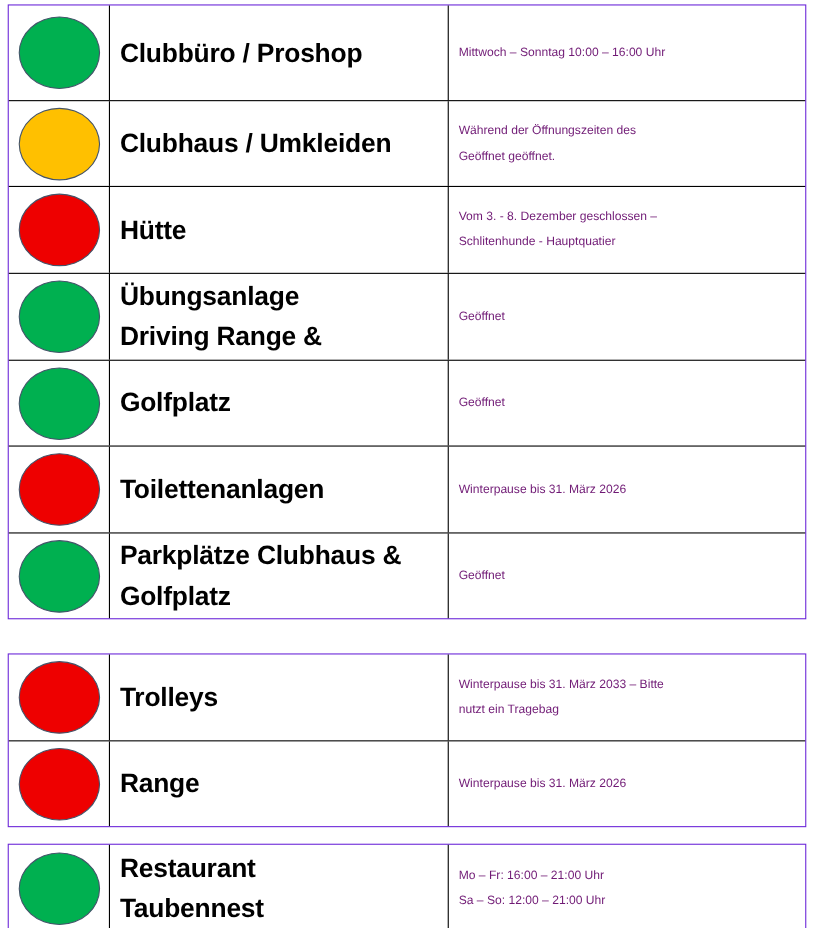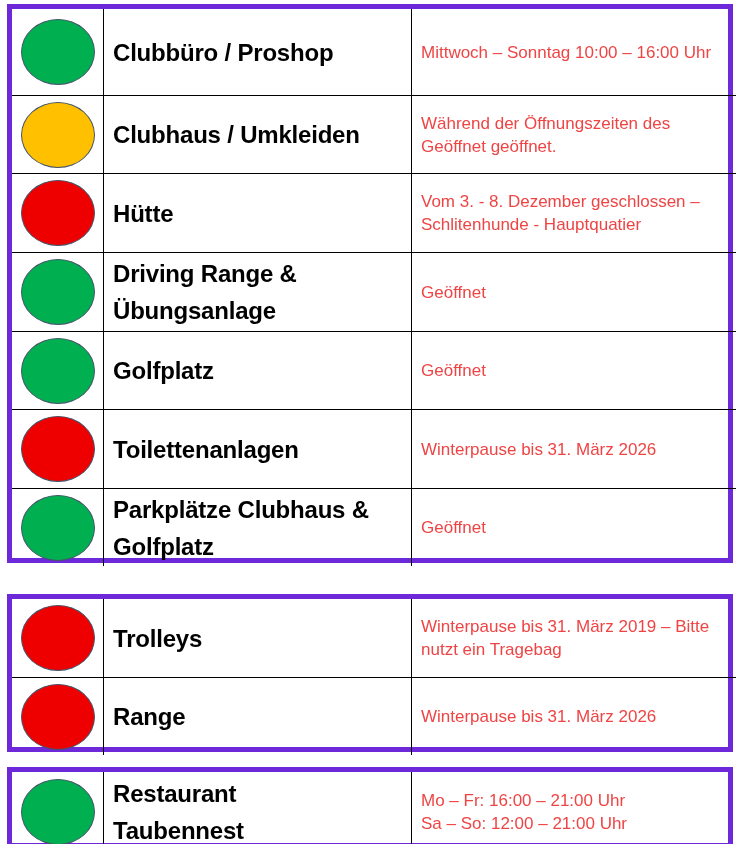--- a/index.html
+++ b/index.html
@@ -1,26 +1,26 @@
 <!DOCTYPE html>
 <html><head>
 <meta charset="utf-8">
 <style>
   html, body { margin: 0; padding: 0; background: #ffffff; }
   body { width: 741px; height: 844px; position: relative; overflow: hidden; font-family: "Liberation Sans", "DejaVu Sans", sans-serif; color: #000; }
-  .block { position: absolute; left: 7px; width: 726px; border: 5px solid #6d28d9; box-sizing: border-box; }
+  .block { position: absolute; left: 7px; width: 726px; border: 1px solid #6d28d9; box-sizing: border-box; }
   .row { position: absolute; left: 0; width: 724px; border-top: 1px solid #000; box-sizing: border-box; }
   .row.first { border-top: none; }
   .cell { position: absolute; top: 0; bottom: 0; box-sizing: border-box; display: flex; align-items: center; }
   .c1 { left: 0; width: 92px; justify-content: center; border-right: 1px solid #000; }
   .c2 { left: 92px; width: 308px; padding-left: 9px; border-right: 1px solid #000; }
   .c3 { left: 400px; width: 324px; padding-left: 9px; }
   .dot { width: 74px; height: 66px; border-radius: 50%; border: 1.5px solid #44546a; box-sizing: border-box; }
   .name { font-weight: bold; font-size: 24px; line-height: 37px; letter-spacing: -0.2px; }
-  .desc { font-size: 17px; line-height: 23px; color: #ef4444; }
+  .desc { font-size: 11px; line-height: 23px; color: #701a75; }
   .desc-line { display: block; }
 </style>
 </head>
 <body>
 
 <div class="block" style="top:4px; height:559px;">
   <div class="row first" style="top:0; height:86px;">
     <div class="cell c1">
         <div class="dot" style="background: rgb(0, 176, 80); border-color: rgb(68, 84, 106);"></div>
       </div>
@@ -66,22 +66,22 @@
           <span class="desc-line">Schlitenhunde - Hauptquatier</span>
         </div>
       </div>
   </div>
   <div class="row" style="top:243px; height:79px;">
     <div class="cell c1">
         <div class="dot" style="background: rgb(0, 176, 80); border-color: rgb(68, 84, 106);"></div>
       </div>
     <div class="cell c2">
         <div class="name">
+          <span class="desc-line">Übungsanlage</span>
           <span class="desc-line">Driving Range &amp;</span>
-          <span class="desc-line">Übungsanlage</span>
         </div>
       </div>
     <div class="cell c3">
         <div class="desc">
           <span class="desc-line">Geöffnet</span>
         </div>
       </div>
   </div>
   <div class="row" style="top:322px; height:78px;">
     <div class="cell c1">
@@ -136,21 +136,21 @@
     <div class="cell c1">
         <div class="dot" style="background: rgb(238, 0, 0); border-color: rgb(68, 84, 106);"></div>
       </div>
     <div class="cell c2">
         <div class="name">
           <span class="desc-line">Trolleys</span>
         </div>
       </div>
     <div class="cell c3">
         <div class="desc">
-          <span class="desc-line">Winterpause bis 31. März 2019 – Bitte</span>
+          <span class="desc-line">Winterpause bis 31. März 2033 – Bitte</span>
           <span class="desc-line">nutzt ein Tragebag</span>
         </div>
       </div>
   </div>
   <div class="row" style="top:78px; height:78px;">
     <div class="cell c1">
         <div class="dot" style="background: rgb(238, 0, 0); border-color: rgb(68, 84, 106);"></div>
       </div>
     <div class="cell c2">
         <div class="name">

